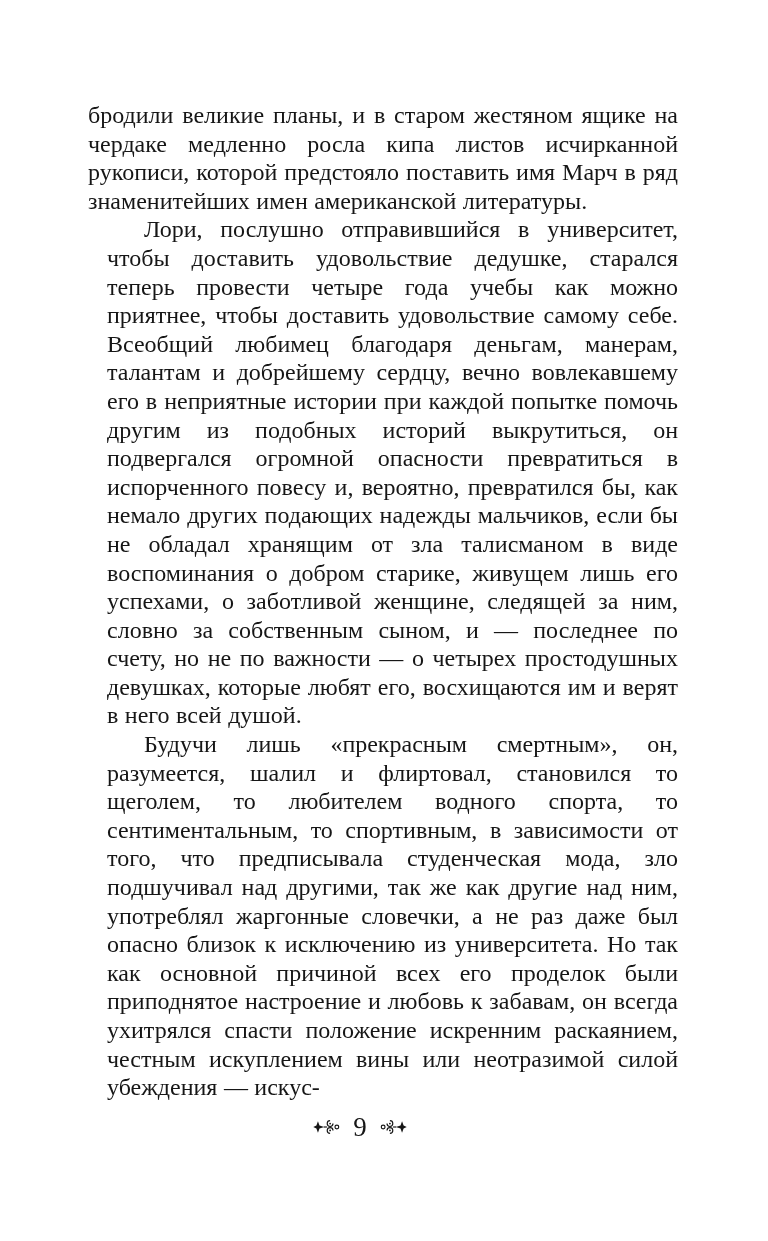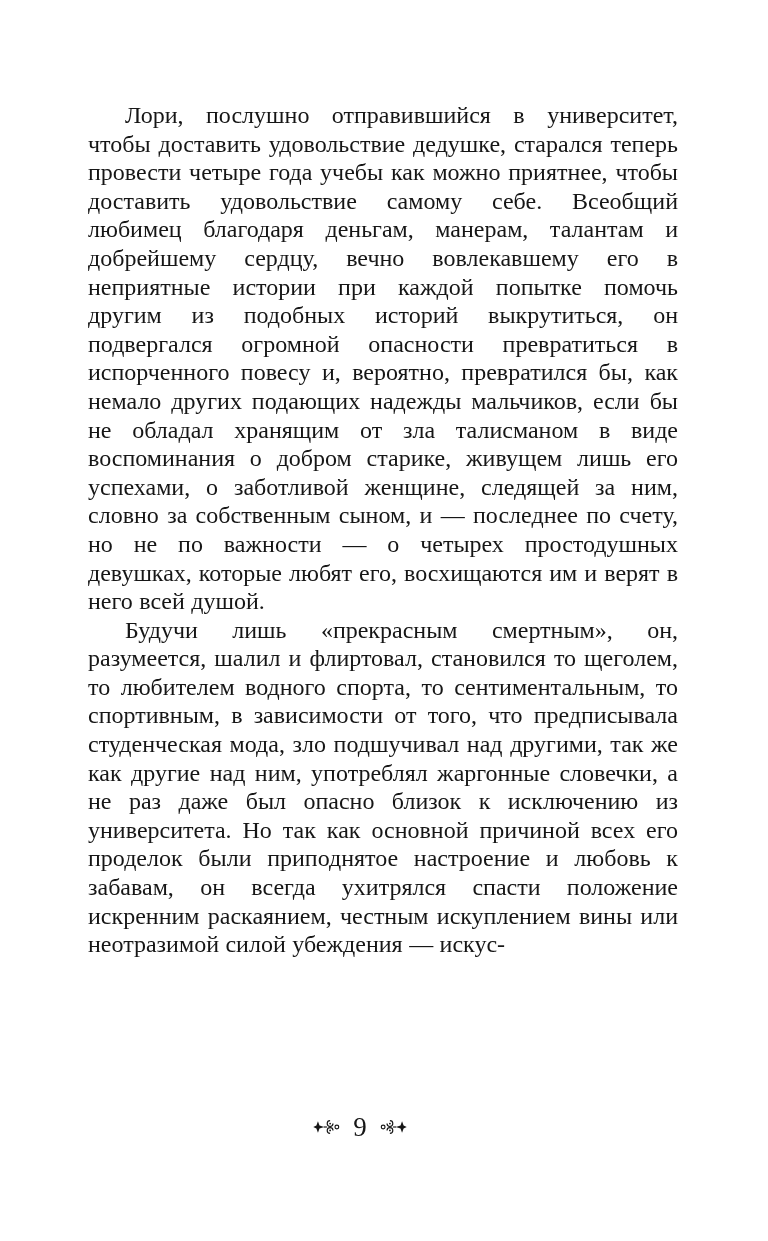--- a/index.html
+++ b/index.html
@@ -30,20 +30,21 @@
     hyphens: auto;
     -webkit-hyphens: auto;
     word-spacing: 0.02em;
   }
   .para {
     margin: 0;
     padding: 0;
   }
   .para.indent {
     text-indent: 37px;
+    margin-left: 19px;
   }
   .footer {
     position: absolute;
     top: 1112px;
     left: 0;
     width: 100%;
     display: flex;
     justify-content: center;
     align-items: center;
     gap: 13px;
@@ -62,20 +63,21 @@
   .fleuron.mirror {
     transform: scaleX(-1);
   }
 </style>
 </head>
 <body>
 
 <div class="page">
 
   <div class="text-block">
+    <p class="para">бродили великие планы, и в старом жестяном ящике на чердаке медленно росла кипа листов исчирканной рукописи, которой предстояло поставить имя Марч в ряд знаменитейших имен американской литературы.</p>
     <p class="para indent">Лори, послушно отправившийся в университет, чтобы доставить удовольствие дедушке, старался теперь провести четыре года учебы как можно приятнее, чтобы доставить удовольствие самому себе. Всеобщий любимец благодаря деньгам, манерам, талантам и добрейшему сердцу, вечно вовлекавшему его в неприятные истории при каждой попытке помочь другим из подобных историй выкрутиться, он подвергался огромной опасности превратиться в испорченного повесу и, вероятно, превратился бы, как немало других подающих надежды мальчиков, если бы не обладал хранящим от зла талисманом в виде воспоминания о добром старике, живущем лишь его успехами, о заботливой женщине, следящей за ним, словно за собственным сыном, и — последнее по счету, но не по важности — о четырех простодушных девушках, которые любят его, восхищаются им и верят в него всей душой.</p>
     <p class="para indent">Будучи лишь «прекрасным смертным», он, разумеется, шалил и флиртовал, становился то щеголем, то любителем водного спорта, то сентиментальным, то спортивным, в зависимости от того, что предписывала студенческая мода, зло подшучивал над другими, так же как другие над ним, употреблял жаргонные словечки, а не раз даже был опасно близок к исключению из университета. Но так как основной причиной всех его проделок были приподнятое настроение и любовь к забавам, он всегда ухитрялся спасти положение искренним раскаянием, честным искуплением вины или неотразимой силой убеждения — искус-</p>
   </div>
 
   <div class="footer">
 
     <svg class="fleuron" viewBox="0 0 30 24" xmlns="http://www.w3.org/2000/svg" fill="none" stroke="#161616" stroke-width="1.3">
       <polygon points="5.5,5.5 7.2,10.3 12.5,12 7.2,13.7 5.5,18.5 3.8,13.7 0.3,12 3.8,10.3" fill="#161616" stroke="none"></polygon>
       <line x1="12" y1="12" x2="15.5" y2="12"></line>
       <path d="M19,5 a3.2,3.2 0 1,0 3.2,3.2"></path>

